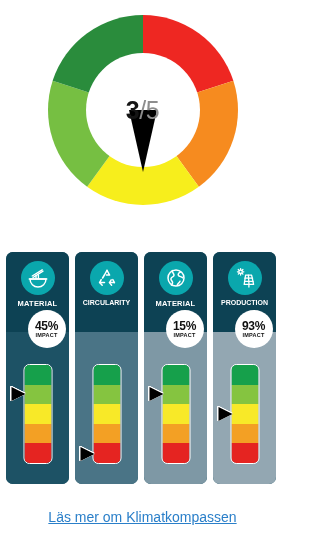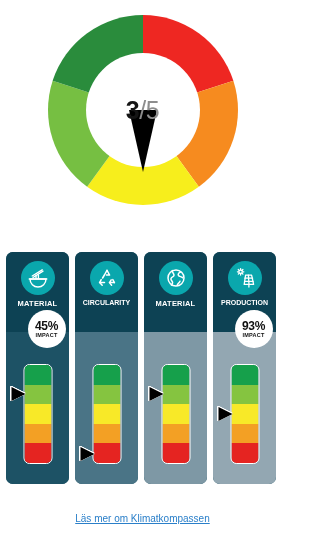--- a/index.html
+++ b/index.html
@@ -203,21 +203,21 @@
 
   
   .footer-link-wrap {
     position: absolute;
     left: 0;
     top: 508px;
     width: 285px;
     text-align: center;
   }
   .footer-link {
-    font-size: 10px;
+    font-size: 14px;
     color: #2a7fc9;
     text-decoration: underline;
     cursor: pointer;
   }
 </style>
 </head>
 <body>
 
 <div class="side-code">GNF075</div>
 
@@ -306,20 +306,24 @@
     <div class="card-bottom"></div>
     <div class="card-icon">
       <svg width="24" height="24" viewBox="0 0 24 24" fill="none" stroke="#ffffff" stroke-width="1.5" stroke-linecap="round" stroke-linejoin="round">
         <circle cx="12" cy="12" r="8"></circle>
         <path d="M8.2 4.6 C8.2 7 10 7.4 10 9.2 C10 11 7.6 10.6 7 12.4 C6.4 14.2 8.6 14.8 8.6 16.6 C8.6 17.8 7.8 18.6 7.4 19.2"></path>
         <path d="M16.6 6 C15 6.6 13.6 8 14.4 9.4 C15.2 10.8 17.4 10.4 18.6 11.6"></path>
         <path d="M13.2 19.6 C13.2 17.6 15.6 17 16 15.2"></path>
       </svg>
     </div>
     <div class="card-label">MATERIAL</div>
+    <div class="impact-badge">
+      <span class="impact-pct">15%</span>
+      <span class="impact-word">IMPACT</span>
+    </div>
     <div class="bar-wrap">
       <div class="bar">
         <div class="seg seg-1"></div>
         <div class="seg seg-2"></div>
         <div class="seg seg-3"></div>
         <div class="seg seg-4"></div>
         <div class="seg seg-5"></div>
       </div>
       <div class="pointer" style="left:-12px; top:23px;"></div>
     </div>

